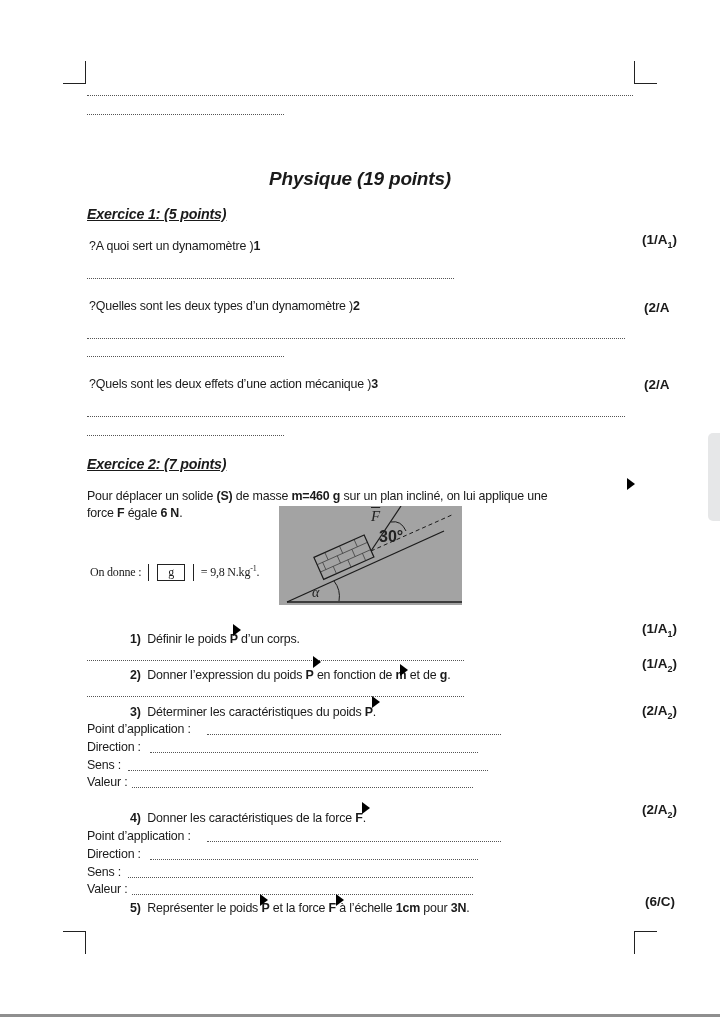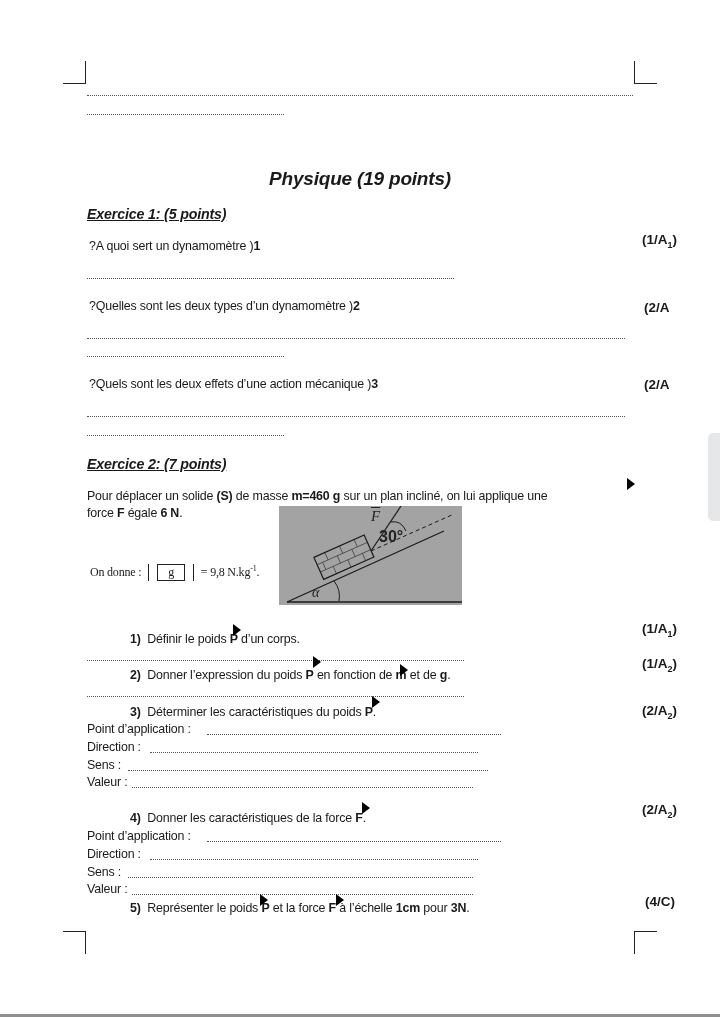--- a/index.html
+++ b/index.html
@@ -146,21 +146,21 @@
 <div class="txt narrow" style="left:87px; top:846px;">Direction :</div>
 <div class="dots" style="left:150px; top:859px; width:328px;"></div>
 <div class="txt narrow" style="left:87px; top:864px;">Sens :</div>
 <div class="dots" style="left:128px; top:877px; width:345px;"></div>
 <div class="txt narrow" style="left:87px; top:881px;">Valeur :</div>
 <div class="dots" style="left:132px; top:894px; width:341px;"></div>
 
 <div class="txt narrow" style="left:130px; top:900px;">
   <b>5)</b>&nbsp;&nbsp;<span>Représenter le poids </span><b>P</b><span> et la force </span><b>F</b><span> à l’échelle </span><b>1cm</b><span> pour </span><b>3N</b><span>.</span>
 </div>
-<div class="mark" style="left:645px; top:894px;"><span>(4/C)</span></div>
+<div class="mark" style="left:645px; top:894px;"><span>(6/C)</span></div>
 
 <div class="cursor" style="left:627px; top:478px;"></div>
 <div class="cursor" style="left:233px; top:624px;"></div>
 <div class="cursor" style="left:313px; top:656px;"></div>
 <div class="cursor" style="left:400px; top:664px;"></div>
 <div class="cursor" style="left:372px; top:696px;"></div>
 <div class="cursor" style="left:362px; top:802px;"></div>
 <div class="cursor" style="left:260px; top:894px;"></div>
 <div class="cursor" style="left:336px; top:894px;"></div>
 

